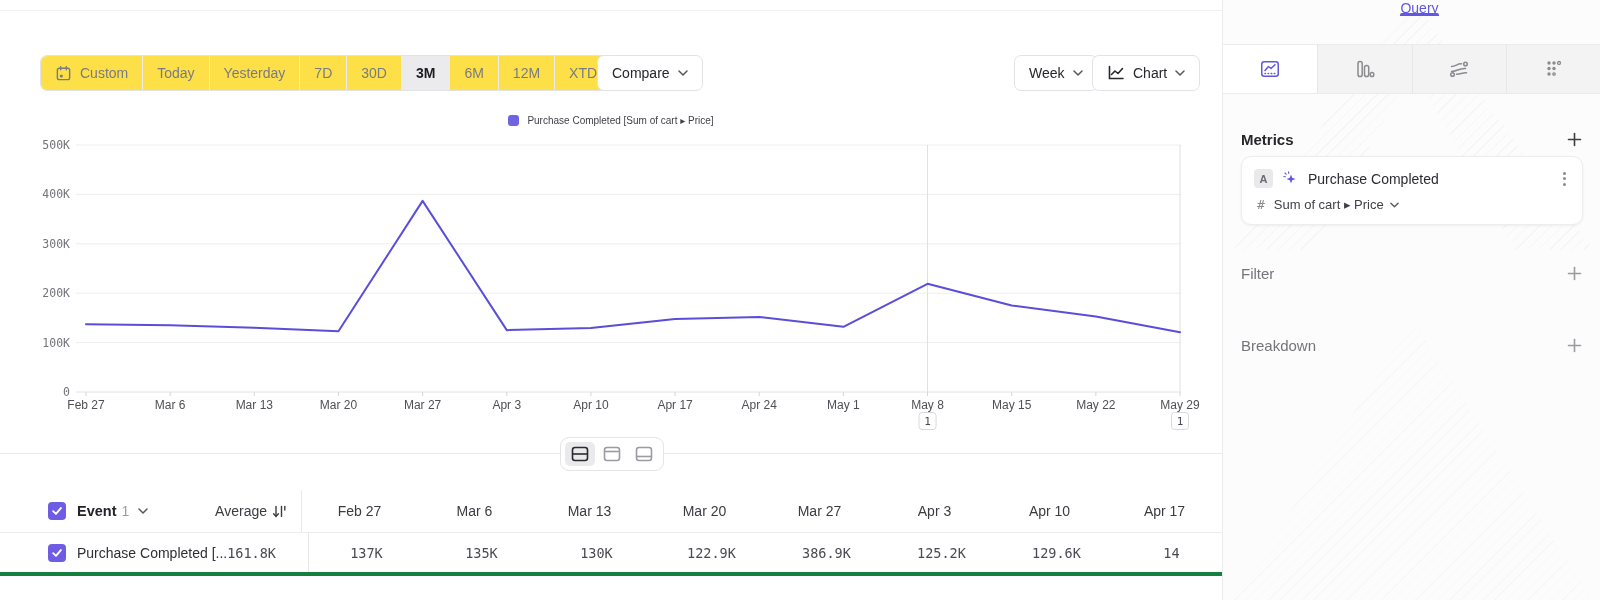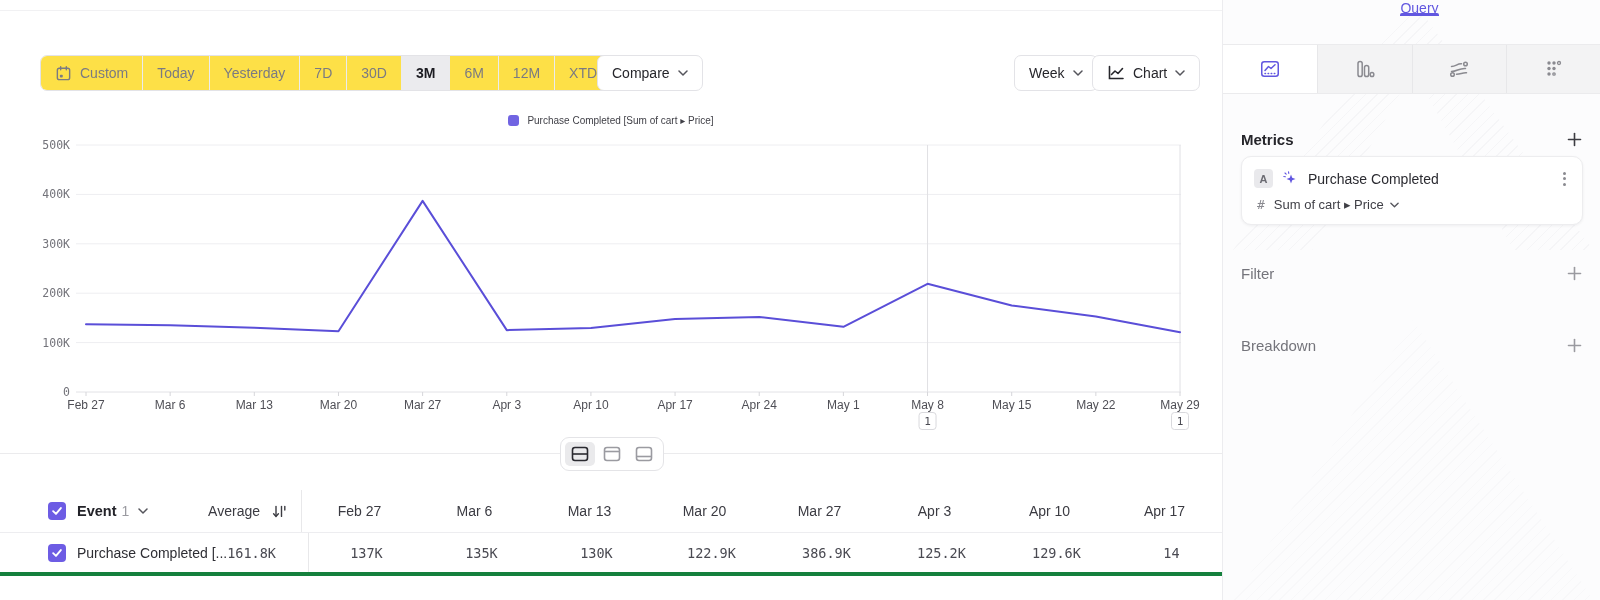--- a/index.html
+++ b/index.html
@@ -49,21 +49,21 @@
             border-radius:5px; color:#9b9ba1; cursor:pointer; }
   .vt-btn.active { background:#eaeaec; color:#2a2a30; }
   .vt-btn svg rect, .vt-btn svg line { fill:none; stroke:currentColor; stroke-width:1.6; }
 
   
   #table { position:absolute; left:0; top:490px; width:1222px; }
   .trow { display:flex; align-items:center; height:44px; }
   .trow.head { border-bottom:1px solid #ededf0; height:43px; }
   .trow.body { border-bottom:4px solid #15803d; height:43px; }
   .cell-event { width:230px; padding-left:48px; display:flex; align-items:center; gap:11px; }
-  .cell-avg { width:120px; display:flex; align-items:center; justify-content:flex-end; gap:12px;
+  .cell-avg { width:120px; display:flex; align-items:center; justify-content:flex-end; gap:5px;
               padding-right:14px; border-right:1px solid #e8e8ea; align-self:stretch; }
   .dcell { width:115px; text-align:center; flex:none; }
   .dcell.head { font-size:14px; font-weight:500; color:#3b3b42; }
   .dcell.val  { font-family:"DejaVu Sans Mono", monospace; font-size:13.5px; color:#4a4a52; }
   .event-label { font-size:14.5px; font-weight:700; color:#232329; }
   .event-index { font-size:14px; color:#9a9aa0; }
   .avg-label { font-size:14px; font-weight:500; color:#3b3b42; }
   .avg-val { font-family:"DejaVu Sans Mono", monospace; font-size:13.5px; color:#4a4a52; padding-right:18px; }
   .row-name { font-size:14px; color:#2e2e34; white-space:nowrap; }
   .checkbox { width:18px; height:18px; border-radius:4px; display:flex; align-items:center; justify-content:center; flex:none; cursor:pointer; }

